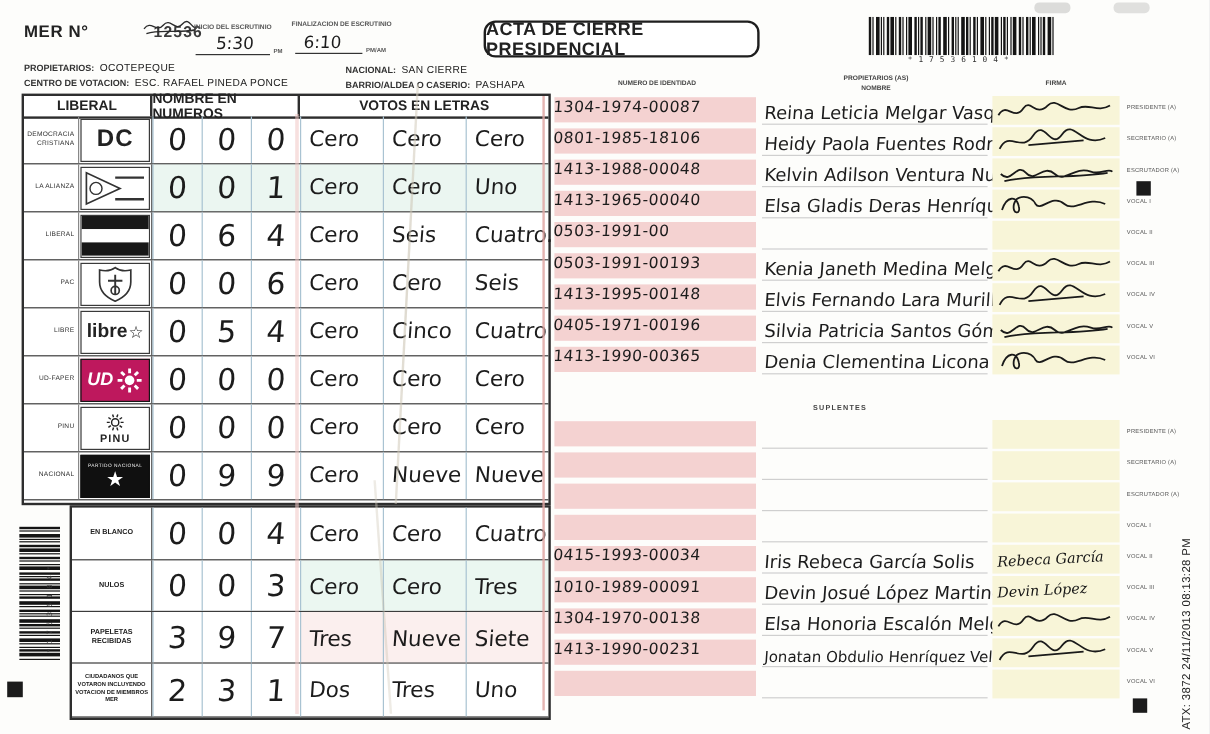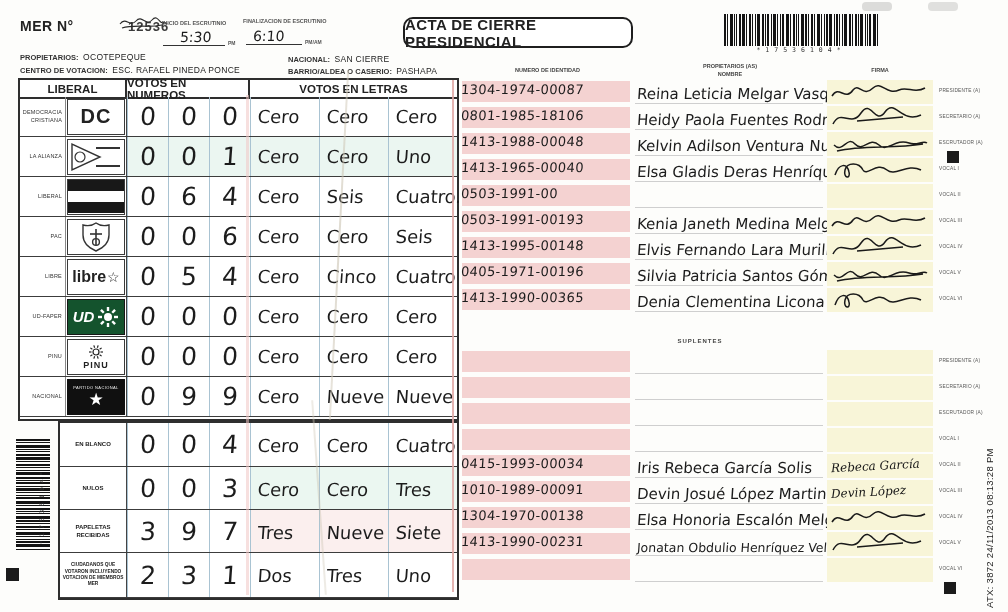--- a/index.html
+++ b/index.html
@@ -138,21 +138,21 @@
     <span class="meta-val">PASHAPA</span>
   </div>
   <div class="abs" style="left:20px;top:59px;">
     <span class="meta-label">CENTRO DE VOTACION:</span>
     <span class="meta-val">ESC. RAFAEL PINEDA PONCE</span>
   </div>
 
   <div class="abs rtable" style="left:18px;top:78px;width:437px;height:339px;">
     <div class="rhead">
       <div style="width:107px;border-right:2px solid #2e2e2e;box-sizing:border-box;">LIBERAL</div>
-      <div style="width:123px;border-right:2px solid #2e2e2e;box-sizing:border-box;">VOTOS EN NUMEROS</div>
+      <div style="width:123px;border-right:2px solid #2e2e2e;box-sizing:border-box;">NOMBRE EN NUMEROS</div>
       <div style="width:207px;">VOTOS EN LETRAS</div>
     </div>
     <div id="party-rows">
         <div class="res-row" style="top: 17px; height: 40px;">
           <div class="plabel" style="left: 2px; top: 0px; width: 40px; height: 100%; display: flex; align-items: center; justify-content: flex-end;">
             <span>DEMOCRACIA CRISTIANA</span>
           </div>
           <div style="position: absolute; left: 45px; top: 0px; width: 62px; height: 100%; display: flex; align-items: center; justify-content: center; border-left: 1px solid rgb(136, 136, 136); border-right: 1.4px solid rgb(68, 68, 68); box-sizing: border-box;">
             <div class="logo-box" style="width: 56px; height: 34px;">
               <span style="font-weight: bold; font-size: 20px; letter-spacing: 1px;">DC</span>
@@ -301,21 +301,21 @@
           </div>
           <div class="cell" style="left: 368px; top: 0px; width: 69px; height: 100%;">
             <div class="word hw">Cuatro</div>
           </div>
         </div>
         <div class="res-row" style="top: 217px; height: 40px;">
           <div class="plabel" style="left: 2px; top: 0px; width: 40px; height: 100%; display: flex; align-items: center; justify-content: flex-end;">
             <span>UD-FAPER</span>
           </div>
           <div style="position: absolute; left: 45px; top: 0px; width: 62px; height: 100%; display: flex; align-items: center; justify-content: center; border-left: 1px solid rgb(136, 136, 136); border-right: 1.4px solid rgb(68, 68, 68); box-sizing: border-box;">
-            <div class="logo-box" style="width: 56px; height: 34px; background: #14532d; border-color: rgb(22, 22, 22);">
+            <div class="logo-box" style="width: 56px; height: 34px; background: #be185d; border-color: rgb(22, 22, 22);">
               <span style="font-weight: bold; font-style: italic; font-size: 15px; color: rgb(255, 255, 255); margin-right: 3px;">UD</span>
               <svg width="22" height="24" viewBox="0 0 22 24">
                 <circle cx="11" cy="12" r="4" fill="#fff"></circle>
                 <line x1="17" y1="12" x2="21" y2="12" stroke="#fff" stroke-width="2.4"></line>
                 <line x1="15.242640687119286" y1="16.242640687119284" x2="18.071067811865476" y2="19.071067811865476" stroke="#fff" stroke-width="2.4"></line>
                 <line x1="11" y1="18" x2="11" y2="22" stroke="#fff" stroke-width="2.4"></line>
                 <line x1="6.757359312880715" y1="16.242640687119284" x2="3.9289321881345254" y2="19.071067811865476" stroke="#fff" stroke-width="2.4"></line>
                 <line x1="5" y1="12" x2="1" y2="12.000000000000002" stroke="#fff" stroke-width="2.4"></line>
                 <line x1="6.757359312880714" y1="7.757359312880715" x2="3.9289321881345227" y2="4.928932188134525" stroke="#fff" stroke-width="2.4"></line>
                 <line x1="10.999999999999998" y1="6" x2="10.999999999999998" y2="2" stroke="#fff" stroke-width="2.4"></line>

